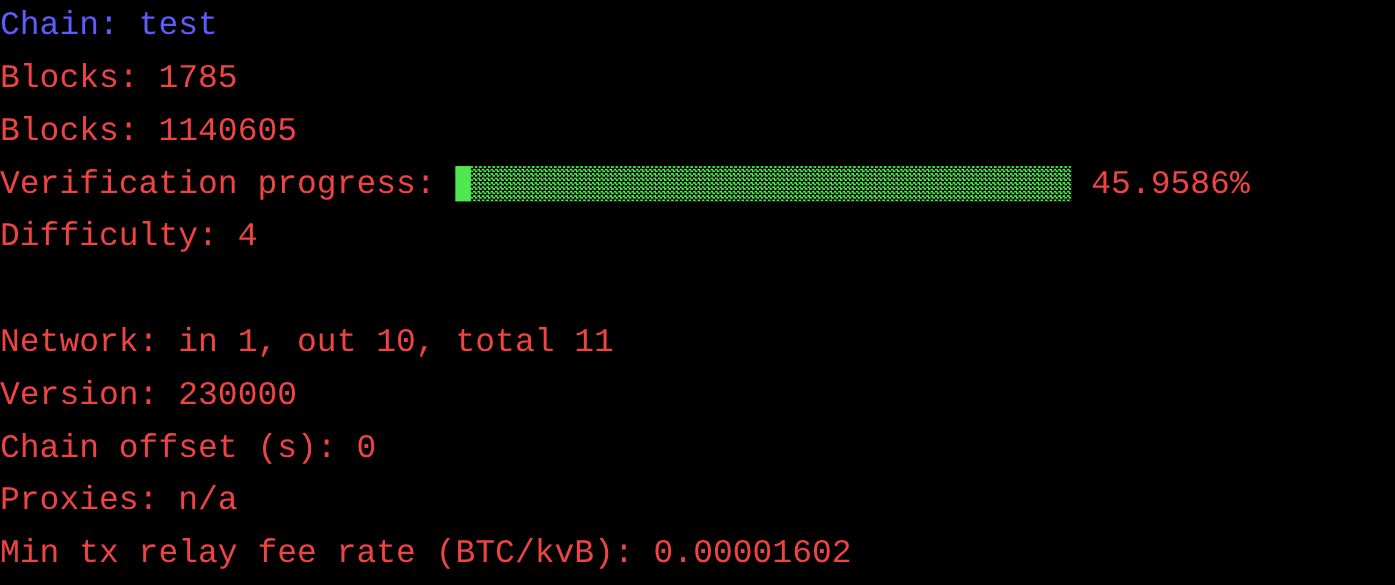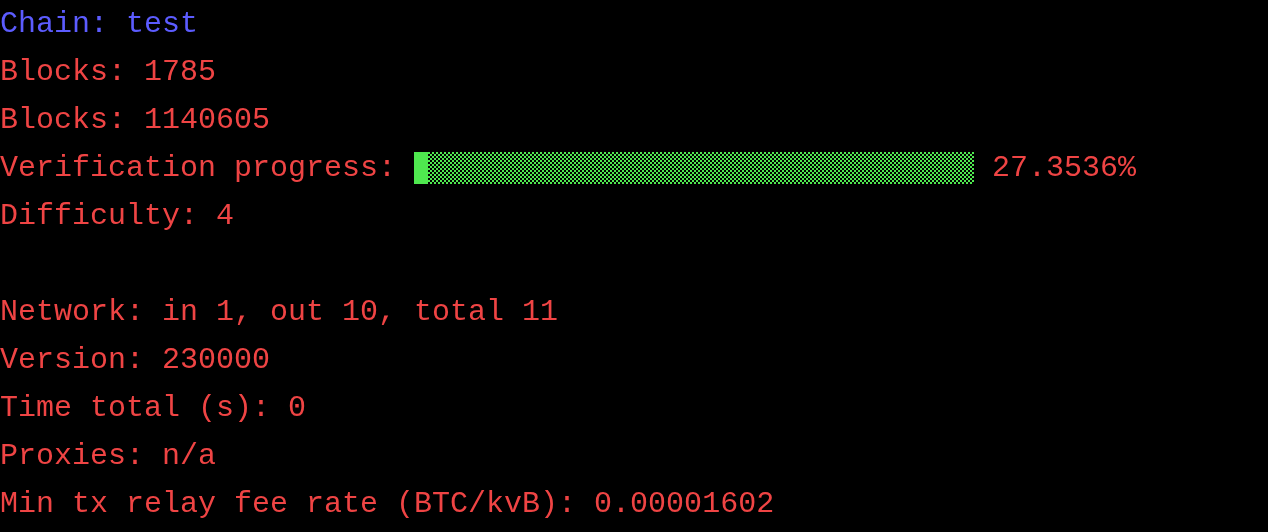--- a/index.html
+++ b/index.html
@@ -52,39 +52,39 @@
 
 <div class="line">
   <span class="green">Blocks: </span><span class="green">1785</span>
 </div>
 
 <div class="line">
   <span class="green">Blocks: </span><span class="green">1140605</span>
 </div>
 
 <div class="line">
-  <span class="green">Verification progress: </span><span class="progress-bar"><span class="progress-fill" style="width:14px"></span></span><span class="green">  </span><span class="green">27.3536%</span>
+  <span class="green">Verification progress: </span><span class="progress-bar"><span class="progress-fill" style="width:14px"></span></span><span class="green">  </span><span class="green">45.9586%</span>
 </div>
 
 <div class="line">
   <span class="green">Difficulty: </span><span class="green">4</span>
 </div>
 
 <div class="spacer"></div>
 
 <div class="line">
   <span class="green">Network: </span><span class="green">in 1, out 10, total 11</span>
 </div>
 
 <div class="line">
   <span class="green">Version: </span><span class="green">230000</span>
 </div>
 
 <div class="line">
-  <span class="green">Time total (s): </span><span class="green">0</span>
+  <span class="green">Chain offset (s): </span><span class="green">0</span>
 </div>
 
 <div class="line">
   <span class="green">Proxies: </span><span class="green">n/a</span>
 </div>
 
 <div class="line">
   <span class="green">Min tx relay fee rate (BTC/kvB): </span><span class="green">0.00001602</span>
 </div>
 

